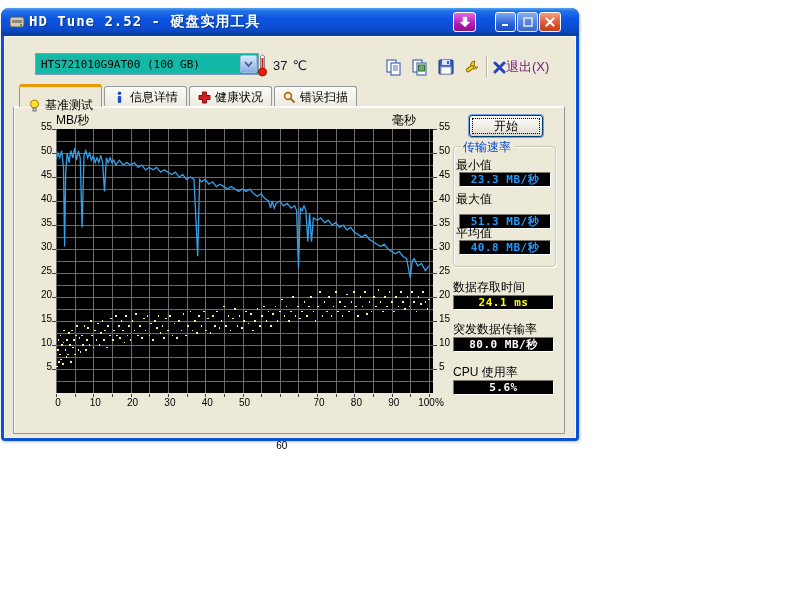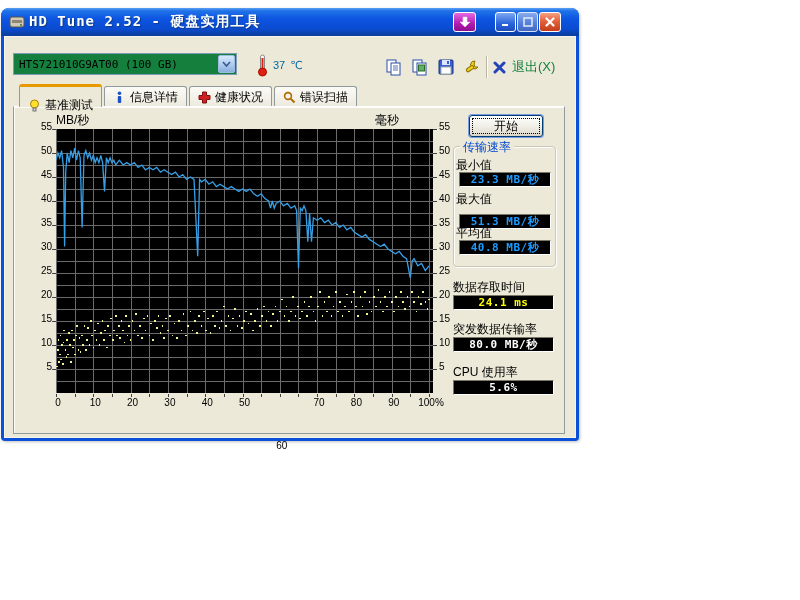--- a/index.html
+++ b/index.html
@@ -20,30 +20,30 @@
   .btn-update { left:452px; width:23px; background:linear-gradient(180deg,#e26ae2,#b11ab1 60%,#8d0f8d); }
   .btn-min   { left:494px; width:21px; background:linear-gradient(180deg,#7da8f2,#2b63d9 60%,#1c4ec0); }
   .btn-max   { left:516px; width:21px; background:linear-gradient(180deg,#9cb8ee,#5e86d8 60%,#4a6fc4); opacity:.85; }
   .btn-close { left:538px; width:22px; background:linear-gradient(180deg,#f3a183,#e5613c 45%,#c13d1b); }
   .tb-btn svg { position:absolute; left:50%; top:50%; transform:translate(-50%,-50%); }
 
   .content { position:relative; width:572px; height:402px; background:#ece9d8;
     border:1px solid #f7f5ea; }
 
   
-  .combo { position:absolute; left:8px; top:16px; width:224px; height:22px; background:#15803d;
+  .combo { position:absolute; left:30px; top:16px; width:224px; height:22px; background:#14b8a6;
     border:1px solid #7f9db9; font-size:12px; }
   .combo-text { position:absolute; left:5px; top:4px; color:#000; white-space:nowrap; font-family:"DejaVu Sans Mono","Liberation Mono",monospace; font-size:11px; }
   .combo-arrow { position:absolute; right:1px; top:1px; width:17px; height:18px;
     background:linear-gradient(180deg,#d7e8fb,#a9c8ef 60%,#88aede); border:1px solid #9ebcdf; border-radius:2px; }
   .temp-wrap { position:absolute; left:252px; top:16px; height:24px; display:flex; align-items:center; gap:5px; }
-  .temp-text { font-size:11px; color:#0369a1; }
+  .temp-text { font-size:13px; color:#0f172a; }
   .tool-icon { position:absolute; top:19px; width:22px; height:22px; display:flex; align-items:center; justify-content:center; cursor:default; }
   .tool-sep { position:absolute; left:481px; top:19px; width:1px; height:22px; background:#b8b4a2; box-shadow:1px 0 0 #fff; }
-  .exit-btn { position:absolute; left:488px; top:19px; height:22px; display:flex; align-items:center; gap:6px; font-size:13px; color:#15803d; }
+  .exit-btn { position:absolute; left:488px; top:19px; height:22px; display:flex; align-items:center; gap:0; font-size:13px; color:#701a75; }
 
   
   .tabs { position:absolute; left:14px; top:48px; display:flex; gap:2px; }
   .tab { height:21px; display:flex; align-items:center; gap:4px; padding:0 8px; font-size:12px;
     background:linear-gradient(180deg,#fcfbf6,#eceade); border:1px solid #919b9c; border-bottom:none;
     border-radius:3px 3px 0 0; position:relative; top:1px; }
   .tab.active { height:23px; top:-1px; background:#ece9d8; z-index:3;
     border-top:3px solid #e79a00; padding-top:16px; }
   .tab .ticon { width:13px; height:13px; }
 
@@ -194,21 +194,21 @@
             <line x1="7.6" y1="7.6" x2="11.5" y2="11.5" stroke="#b06a00" stroke-width="2"></line>
           </svg>
           <span>错误扫描</span>
         </div>
       </div>
 
       <div class="panel">
 
         <div class="chart-area" id="chart-area">
           <span class="axis-title" style="left:42px;top:5px">MB/秒</span>
-          <span class="axis-title" style="left:361px;top:5px;width:58px;text-align:left">毫秒</span>
+          <span class="axis-title" style="left:361px;top:5px;width:58px;text-align:center">毫秒</span>
           <svg class="plot" id="plot-svg" viewBox="0 0 377 264" preserveAspectRatio="none" shape-rendering="crispEdges">
               <line x1="0.5" y1="0" x2="0.5" y2="264" stroke="#6b6b6b" stroke-width="1"></line>
               <line x1="19.5" y1="0" x2="19.5" y2="264" stroke="#6b6b6b" stroke-width="1"></line>
               <line x1="37.5" y1="0" x2="37.5" y2="264" stroke="#6b6b6b" stroke-width="1"></line>
               <line x1="56.5" y1="0" x2="56.5" y2="264" stroke="#6b6b6b" stroke-width="1"></line>
               <line x1="75.5" y1="0" x2="75.5" y2="264" stroke="#6b6b6b" stroke-width="1"></line>
               <line x1="93.5" y1="0" x2="93.5" y2="264" stroke="#6b6b6b" stroke-width="1"></line>
               <line x1="112.5" y1="0" x2="112.5" y2="264" stroke="#6b6b6b" stroke-width="1"></line>
               <line x1="131.5" y1="0" x2="131.5" y2="264" stroke="#6b6b6b" stroke-width="1"></line>
               <line x1="149.5" y1="0" x2="149.5" y2="264" stroke="#6b6b6b" stroke-width="1"></line>

